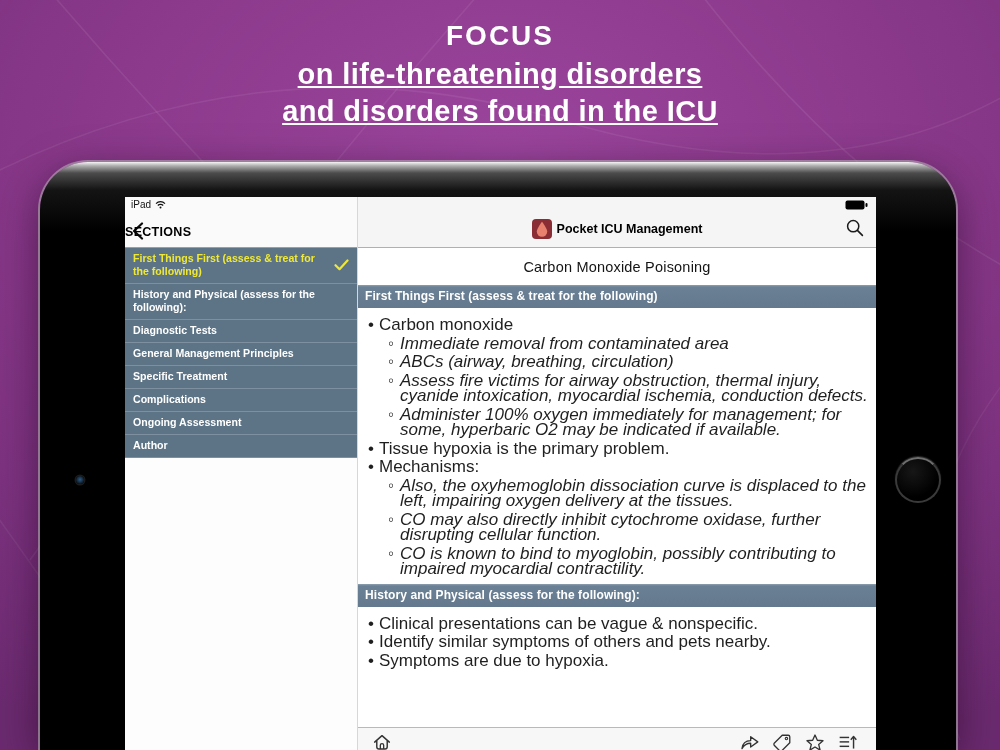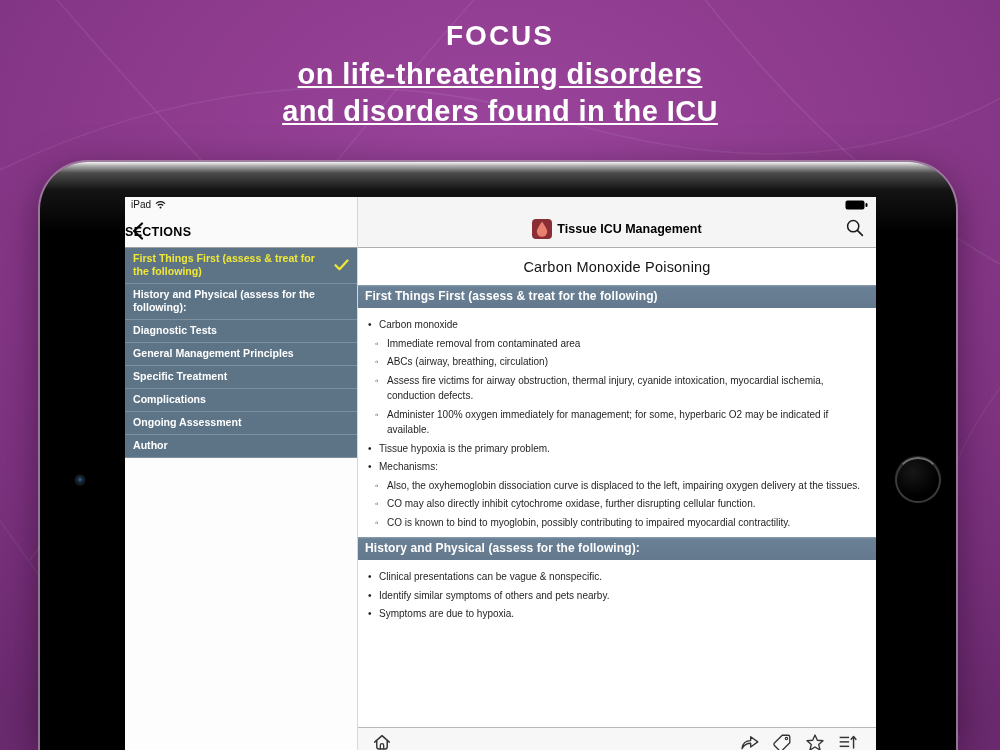--- a/index.html
+++ b/index.html
@@ -51,24 +51,24 @@
   .app-bar { position:absolute; left:0; top:17px; width:100%; height:30px; display:flex; align-items:center; justify-content:center; gap:5px; }
   .app-icon { width:20px; height:20px; border-radius:4px; background:#8a2d34; display:flex; align-items:center; justify-content:center; }
   .app-title { font-size:12.5px; font-weight:bold; color:#000; }
   .search-btn { position:absolute; right:12px; top:22px; width:18px; height:18px; }
   .article-title { height:37px; background:#fff; display:flex; align-items:center; justify-content:center;
     font-size:14.5px; color:#141414; letter-spacing:.2px; }
   .article-body { position:absolute; left:0; top:88px; right:0; bottom:0; background:#fff; overflow:hidden; }
   .section-bar { height:23px; background:linear-gradient(180deg,#8ea0b0 0px,#6a8095 2px,#64798e 100%);
     color:#fff; font-size:12px; font-weight:bold; line-height:23px; padding-left:7px; letter-spacing:.1px; }
   ul.lvl1 { list-style:none; margin:9px 0 7px 0; padding:0 4px 0 0; }
-  ul.lvl1 > li { position:relative; margin:0 0 3px 21px; font-size:10px; color:#1f1f1f; line-height:15.5px; }
+  ul.lvl1 > li { position:relative; margin:0 0 3px 21px; font-size:17px; color:#1f1f1f; line-height:15.5px; }
   ul.lvl1 > li::before { content:"\2022"; position:absolute; left:-11px; top:0; color:#1f1f1f; }
   ul.lvl2 { list-style:none; margin:3px 0 0 0; padding:0; }
-  ul.lvl2 > li { position:relative; margin:0 0 3px 8px; }
+  ul.lvl2 > li { position:relative; margin:0 0 3px 21px;font-style:italic; }
   ul.lvl2 > li::before { content:"\25E6"; position:absolute; left:-12px; top:0; }
   
   .toolbar { position:absolute; left:0; right:0; bottom:0; height:23px; background:#f7f7f8; border-top:1px solid #b9b9b9; }
   .tb-icon { position:absolute; top:5px; width:20px; height:20px; }
   .tb-home { left:14px; }
   .tb-share { right:116px; }
   .tb-tag { right:84px; }
   .tb-star { right:51px; }
   .tb-list { right:18px; }
   svg { display:block; }
@@ -160,21 +160,21 @@
             <rect x="0.5" y="0.5" width="19" height="9" rx="2" fill="#000"></rect>
             <rect x="20.5" y="3" width="2" height="4" rx="1" fill="#000"></rect>
           </svg>
         </div>
         <div class="app-bar">
           <span class="app-icon">
             <svg width="14" height="16" viewBox="0 0 14 16">
               <path d="M7,0.8 C7,0.8 1.8,7.6 1.8,10.6 A5.2,5.2 0 0 0 12.2,10.6 C12.2,7.6 7,0.8 7,0.8 Z" fill="#e8826f"></path>
             </svg>
           </span>
-          <span class="app-title">Tissue ICU Management</span>
+          <span class="app-title">Pocket ICU Management</span>
         </div>
         <div class="search-btn">
           <svg width="18" height="18" viewBox="0 0 18 18">
             <circle cx="7.2" cy="7.2" r="5.6" fill="none" stroke="#1b1b1b" stroke-width="1.5"></circle>
             <line x1="11.4" y1="11.4" x2="16.4" y2="16.4" stroke="#1b1b1b" stroke-width="1.6" stroke-linecap="round"></line>
           </svg>
         </div>
       </div>
 
       <div class="article-title">Carbon Monoxide Poisoning</div>

